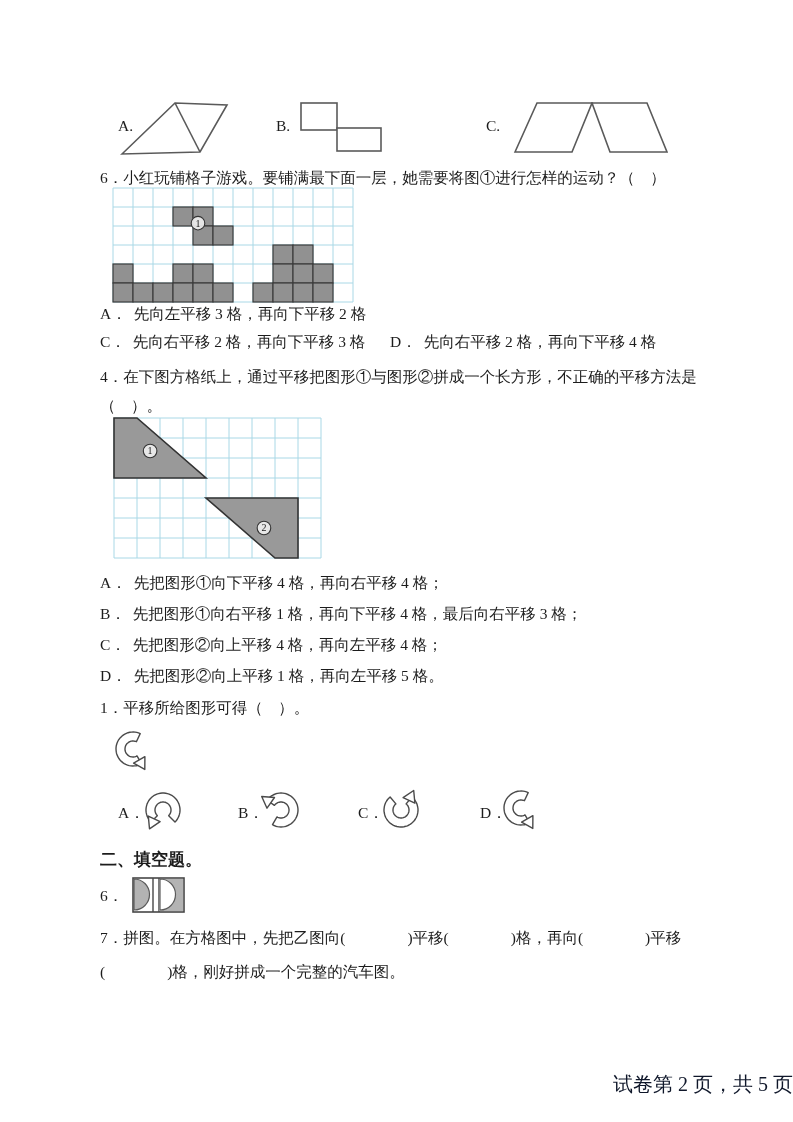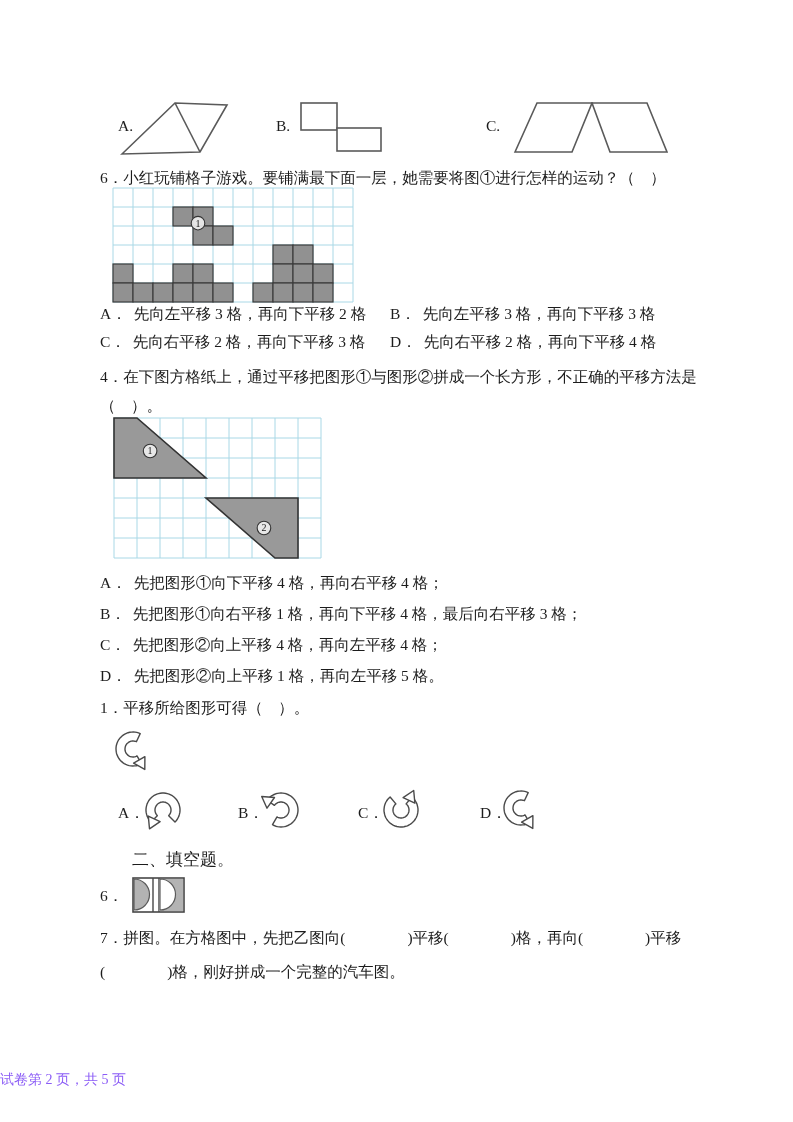--- a/index.html
+++ b/index.html
@@ -1,22 +1,22 @@
 <!DOCTYPE html>
 <html><head>
 <meta charset="utf-8">
 <style>
   html,body{margin:0;padding:0;background:#ffffff;}
   .page{position:relative;width:793px;height:1122px;background:#fff;overflow:hidden;
         font-family:"Liberation Serif","DejaVu Serif",serif;color:#1c1c1c;}
   .t{position:absolute;font-size:15.5px;line-height:1.25;white-space:nowrap;}
   .lbl{margin-right:7px;}
-  .sect{font-weight:normal;font-size:17px;margin-left:32px;}
+  .sect{font-weight:bold;font-size:17px;}
   .fig{position:absolute;}
-  .footer{position:absolute;width:100%;text-align:left;font-size:14px;color:#8b5cf6;}
+  .footer{position:absolute;width:100%;text-align:right;font-size:20px;color:#0f172a;}
 </style>
 </head>
 <body>
 
 <div class="page">
 
   <div class="t" style="left:118px;top:116px">A.</div>
   <svg class="fig" style="left:120px;top:100px" width="110" height="58" viewBox="0 0 110 58">
     <polygon points="2,54 55,3 107,5 80,52" fill="#fff" stroke="#5a5a5a" stroke-width="1.6"></polygon>
     <line x1="55" y1="3" x2="80" y2="52" stroke="#5a5a5a" stroke-width="1.6"></line>
@@ -81,23 +81,20 @@
         <rect x="160" y="95" width="20" height="19" fill="#919191" stroke="#3c3c3c" stroke-width="1.2"></rect>
         <rect x="180" y="95" width="20" height="19" fill="#919191" stroke="#3c3c3c" stroke-width="1.2"></rect>
         <rect x="200" y="95" width="20" height="19" fill="#919191" stroke="#3c3c3c" stroke-width="1.2"></rect>
         <circle cx="85" cy="35.15" r="6.8" fill="#f0f0f0" fill-opacity="0.9" stroke="#333" stroke-width="1.1"></circle>
         <text x="85" y="38.55" font-size="10" text-anchor="middle" fill="#222" font-family="Liberation Serif,serif">1</text>
       </g>
     </svg>
 
   <div class="t" style="left:100px;top:304px">
     <span class="lbl">A．</span><span>先向左平移 3 格，再向下平移 2 格</span>
-  </div>
-  <div class="t" style="left:390px;top:304px">
-    <span class="lbl">B．</span><span>先向左平移 3 格，再向下平移 3 格</span>
   </div>
   <div class="t" style="left:100px;top:332px">
     <span class="lbl">C．</span><span>先向右平移 2 格，再向下平移 3 格</span>
   </div>
   <div class="t" style="left:390px;top:332px">
     <span class="lbl">D．</span><span>先向右平移 2 格，再向下平移 4 格</span>
   </div>
 
   <div class="t" style="left:100px;top:367px">4．在下图方格纸上，通过平移把图形①与图形②拼成一个长方形，不正确的平移方法是</div>
   <div class="t" style="left:100px;top:396px">（　）。</div>

